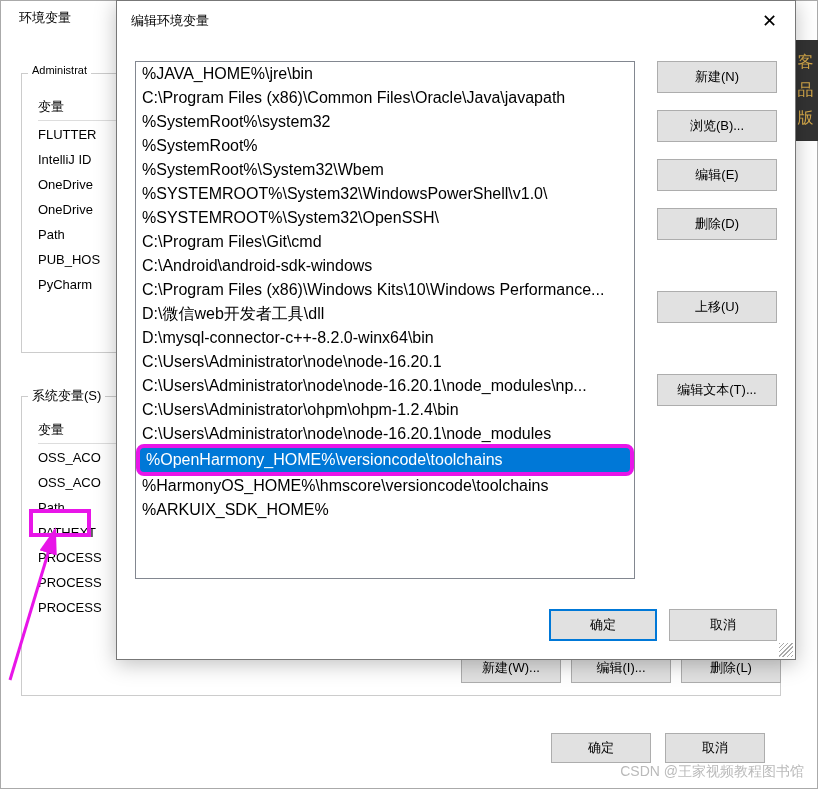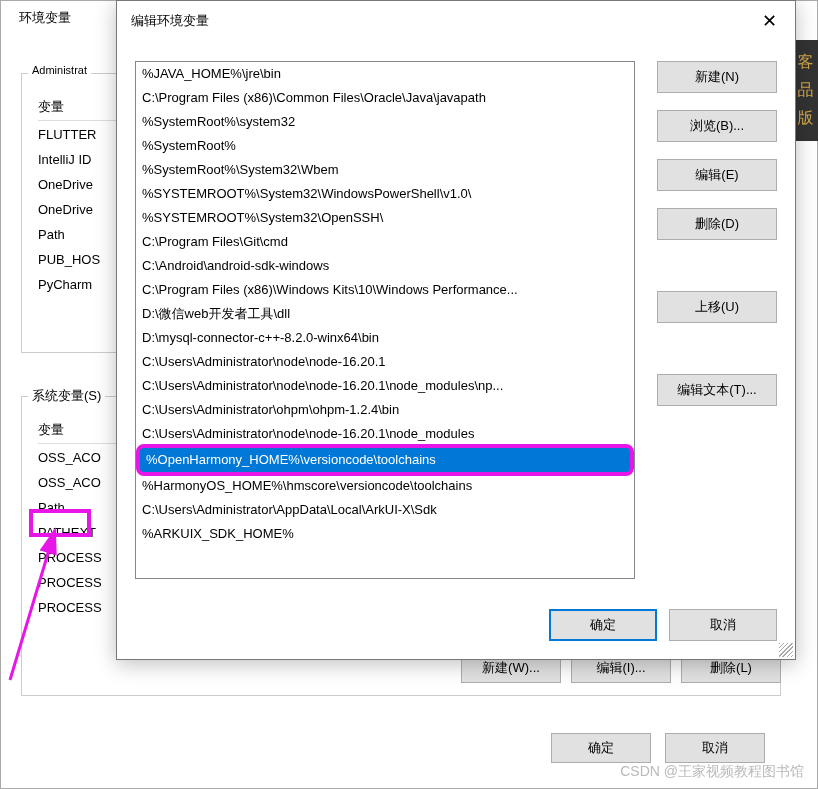--- a/index.html
+++ b/index.html
@@ -32,21 +32,21 @@
     
     .watermark { position: absolute; right: 14px; bottom: 8px; color: #bababa; font-size: 14px; }
     
     
     .front-dialog { position: absolute; left: 116px; top: 0; width: 680px; height: 660px; background: #fff; border: 1px solid #777; box-shadow: 0 4px 20px rgba(0,0,0,0.25); z-index: 10; }
     .front-header { display: flex; justify-content: space-between; align-items: center; padding: 14px 12px 6px 14px; height: 32px; }
     .front-title { font-size: 13px; }
     .close-x { font-size: 18px; cursor: pointer; padding: 0 6px; }
     
     .path-listbox { position: absolute; left: 18px; top: 60px; width: 500px; height: 518px; border: 1px solid #828790; overflow-y: scroll; background: #fff; }
-    .path-item { padding: 3px 6px; white-space: nowrap; overflow: hidden; text-overflow: ellipsis; font-size: 13px; line-height: 18px; }
+    .path-item { padding: 3px 6px; white-space: nowrap; overflow: hidden; text-overflow: ellipsis; font-size: 16px; line-height: 18px; }
     .path-item.selected { background: #0078d7; color: #fff; border-radius: 8px; }
     .path-item.highlighted { border: 4px solid #e815e8; margin: -2px 0; position: relative; z-index: 2; }
     
     .right-buttons { position: absolute; right: 18px; top: 60px; width: 120px; display: flex; flex-direction: column; }
     .right-btn { height: 32px; background: #e1e1e1; border: 1px solid #adadad; cursor: pointer; font-size: 13px; margin-bottom: 17px; }
     .right-btn.gap { margin-top: 34px; }
     
     .front-bottom { position: absolute; bottom: 18px; right: 18px; display: flex; gap: 12px; }
     .front-btn { width: 108px; height: 32px; background: #e1e1e1; border: 1px solid #adadad; cursor: pointer; font-size: 13px; }
     .front-btn.primary { border: 2px solid #0078d7; }
@@ -166,21 +166,20 @@
     <div class="path-item">C:\Android\android-sdk-windows</div>
     <div class="path-item">C:\Program Files (x86)\Windows Kits\10\Windows Performance...</div>
     <div class="path-item">D:\微信web开发者工具\dll</div>
     <div class="path-item">D:\mysql-connector-c++-8.2.0-winx64\bin</div>
     <div class="path-item">C:\Users\Administrator\node\node-16.20.1</div>
     <div class="path-item">C:\Users\Administrator\node\node-16.20.1\node_modules\np...</div>
     <div class="path-item">C:\Users\Administrator\ohpm\ohpm-1.2.4\bin</div>
     <div class="path-item">C:\Users\Administrator\node\node-16.20.1\node_modules</div>
     <div class="path-item selected highlighted">%OpenHarmony_HOME%\versioncode\toolchains</div>
     <div class="path-item">%HarmonyOS_HOME%\hmscore\versioncode\toolchains</div>
-    <div class="path-item">C:\Users\Administrator\AppData\Local\ArkUI-X\Sdk</div>
     <div class="path-item">%ARKUIX_SDK_HOME%</div>
   </div>
 
   <div class="right-buttons">
     <button class="right-btn">新建(N)</button>
     <button class="right-btn">浏览(B)...</button>
     <button class="right-btn">编辑(E)</button>
     <button class="right-btn">删除(D)</button>
     <button class="right-btn gap">上移(U)</button>
     <button class="right-btn gap">编辑文本(T)...</button>

